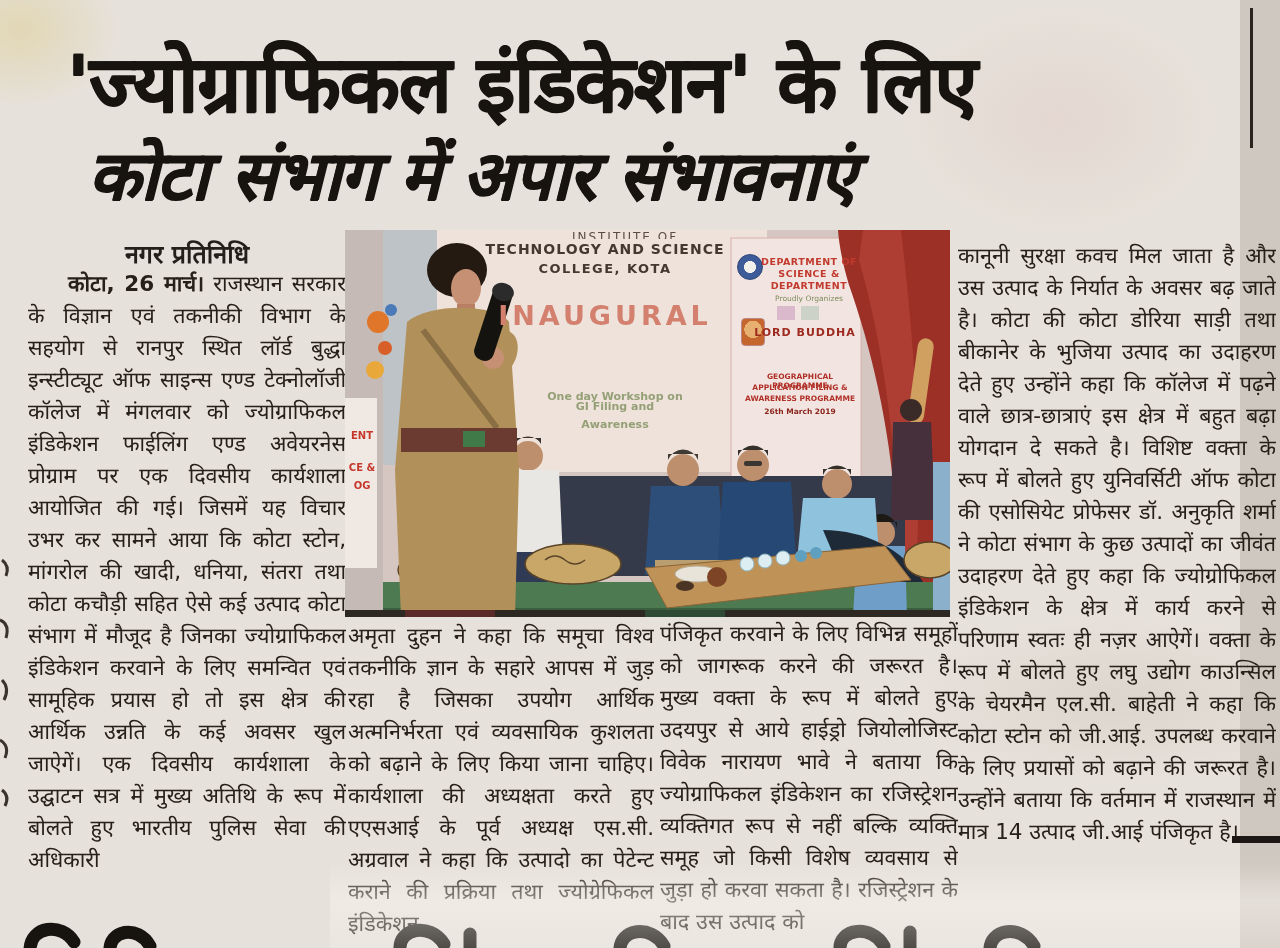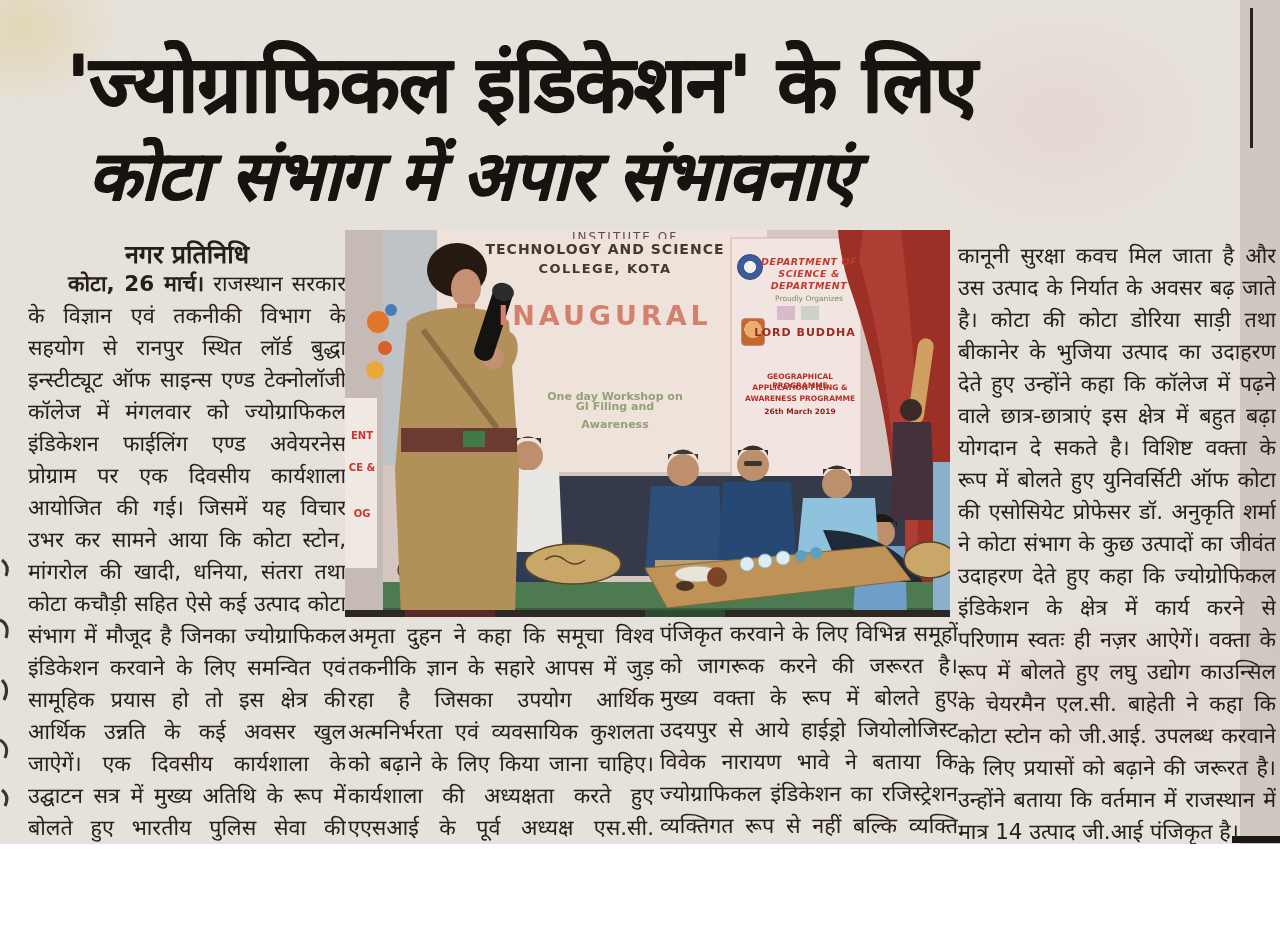--- a/index.html
+++ b/index.html
@@ -1,17 +1,17 @@
 <!DOCTYPE html>
 <html><head>
 <meta charset="utf-8">
 <style>
   html,body{margin:0;padding:0;}
   .page{
-    position:relative; width:1280px; height:844px; overflow:hidden;
+    position:relative; width:1280px; height:948px; overflow:hidden;
     background:
       radial-gradient(ellipse 140px 110px at 20px 30px, rgba(222,206,150,.55), rgba(222,206,150,0) 70%),
       radial-gradient(ellipse 220px 160px at 1060px 120px, rgba(226,205,200,.5), rgba(226,205,200,0) 70%),
       radial-gradient(ellipse 300px 120px at 1120px 700px, rgba(214,205,198,.6), rgba(214,205,198,0) 70%),
       linear-gradient(90deg, #e6e1da 0 1240px, #cfc8c1 1240px 1280px),
       #e8e3dc;
     font-family:"DejaVu Sans", sans-serif;
     color:#241f1b;
   }
   .abs{position:absolute;}
@@ -44,34 +44,34 @@
   .photo{left:345px; top:230px; width:605px; height:387px; overflow:hidden; background:#d6c6c2;}
   .photo .txt{position:absolute; text-align:center;}
   .banner-frag{left:150px; top:0px; width:260px; height:9px; overflow:hidden;
     font-size:12px; font-weight:normal; color:#5c4c42; letter-spacing:2px; filter:blur(.4px);}
   .banner-l1{left:110px; top:11px; width:300px; font-size:14px; font-weight:bold; color:#44382f; letter-spacing:1px;}
   .banner-l2{left:110px; top:31px; width:300px; font-size:13px; font-weight:bold; color:#44382f; letter-spacing:1.5px;}
   .inaug1{left:110px; top:70px;  width:300px; font-size:27px; font-weight:bold; color:#d3806e; letter-spacing:4px; filter:blur(.3px);}
   .inaug2{left:110px; top:106px; width:300px; font-size:27px; font-weight:bold; color:#d3806e; letter-spacing:4px; filter:blur(.3px);}
   .wsline{width:220px; left:160px; font-size:11px; color:#95a077; filter:blur(.7px); font-weight:bold;}
   .ws1{top:152px;margin-top:8px;} .ws2{top:170px;} .ws3{top:188px;}
-  .poster-t{left:414px; width:100px; font-size:9.5px; font-weight:bold; color:#c23a2e; letter-spacing:.5px; filter:blur(.3px);font-style:italic;}
+  .poster-t{left:414px; width:100px; font-size:9.5px; font-weight:bold; color:#c23a2e; letter-spacing:.5px; filter:blur(.3px);}
   .pt1{top:26px;} .pt2{top:38px;} .pt3{top:50px;}
   .porg-sub{left:414px; top:64px; width:100px; font-size:7.5px; color:#7e8c5c; filter:blur(.6px);}
   .porg{left:404px; top:96px; width:112px; font-size:11px; font-weight:bold; color:#9e2a1f; letter-spacing:1px; filter:blur(.3px);}
   .psub{left:396px; width:118px; font-size:7.5px; font-weight:bold; color:#b03028; filter:blur(.7px);}
   .ps1{top:142px;} .ps2{top:153px;} .ps3{top:164px;} .ps4{top:177px; color:#8a241c;}
   .swatch{position:absolute; top:76px; width:18px; height:14px;}
   .sw1{left:432px; background:#d9b9cb;} .sw2{left:456px; background:#ccd2c8;}
   .emblem{position:absolute; left:392px; top:24px; width:24px; height:24px; border-radius:50%;
     background:radial-gradient(circle at 50% 50%, #f2f0ea 0 35%, #3c5b98 36% 100%); border:1px solid #2c4578;}
   .poster-photo{position:absolute; left:396px; top:88px; width:22px; height:26px; border-radius:4px;
     background:radial-gradient(circle at 50% 40%, #e8b070 0 45%, #c4662e 46% 100%); border:1px solid #b88;}
   .strip-frag{position:absolute; left:2px; width:30px; font-size:10px; font-weight:bold; color:#c6382c; text-align:center; filter:blur(.4px);}
-  .sf1{top:200px;} .sf2{top:232px;} .sf3{top:278px;}
+  .sf1{top:200px;} .sf2{top:232px;} .sf3{top:250px;}
 </style>
 </head>
 <body>
 
 <div class="page">
 
   <div class="abs headline hl1">'ज्योग्राफिकल इंडिकेशन' के लिए</div>
   <div class="abs headline hl2">कोटा संभाग में अपार संभावनाएं</div>
   <div class="abs rule-topright"></div>
 

